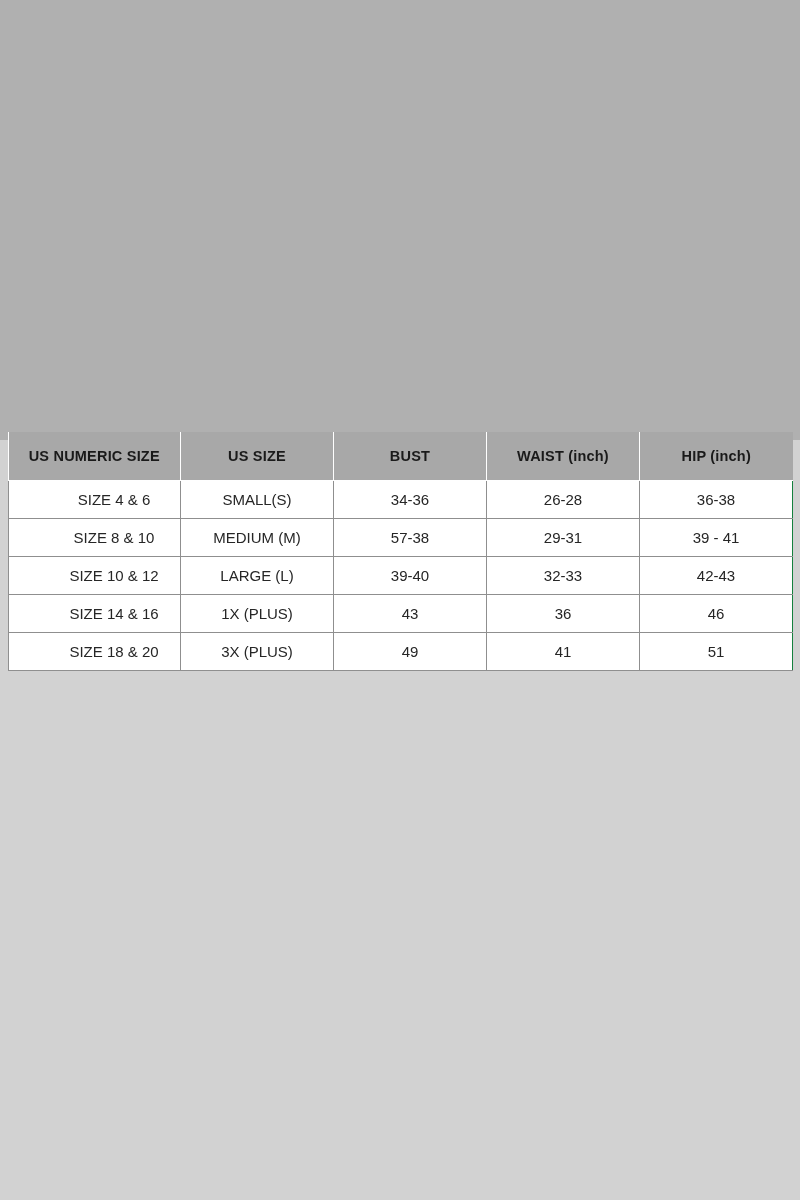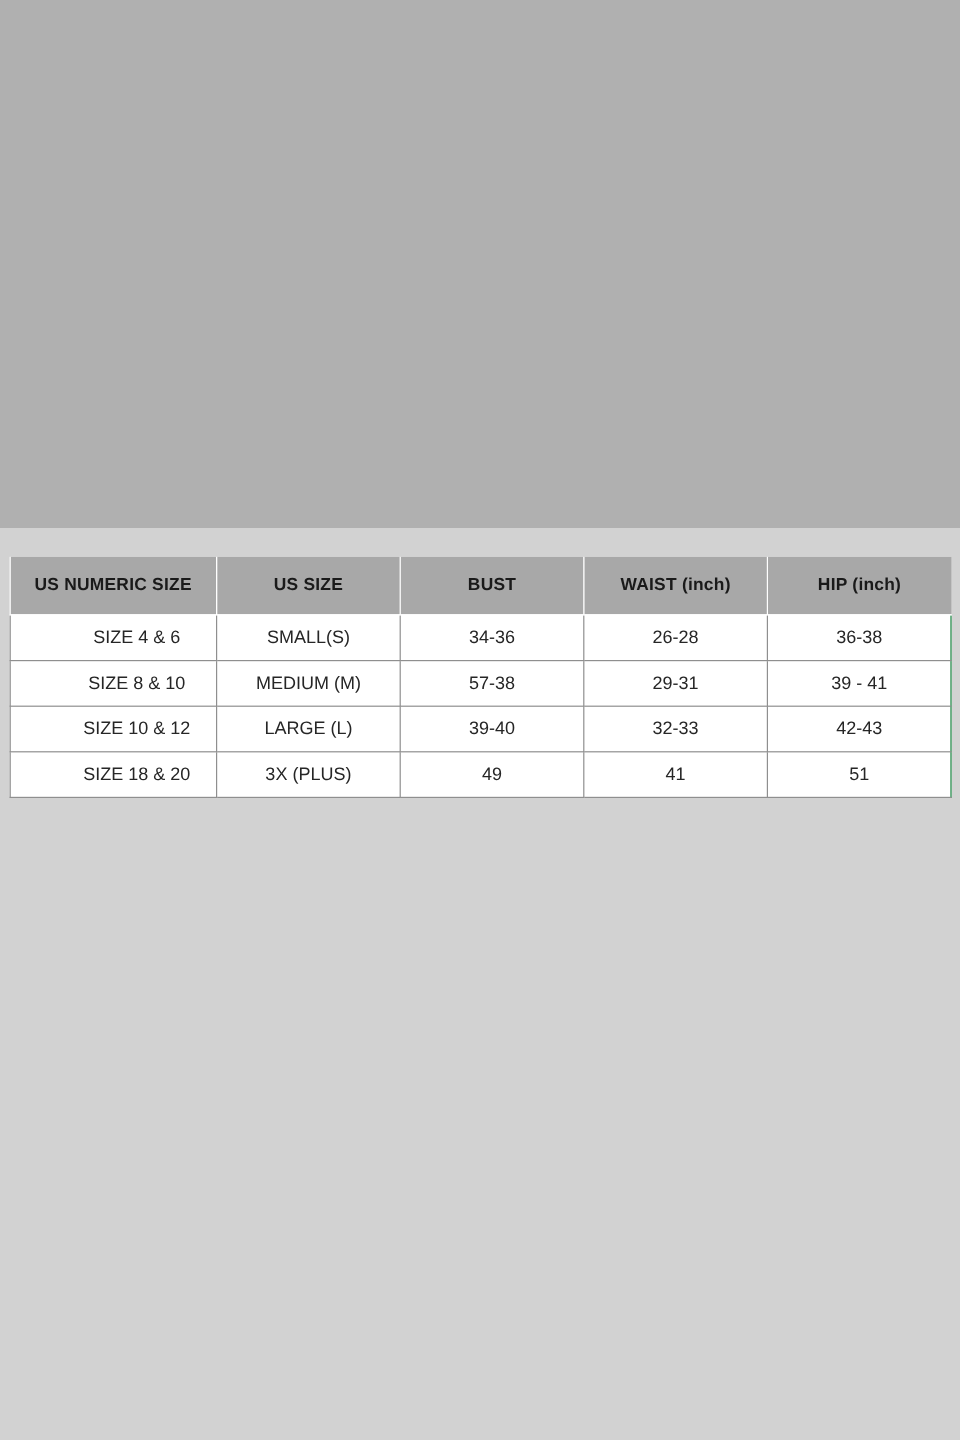--- a/index.html
+++ b/index.html
@@ -31,21 +31,21 @@
     position: absolute;
     left: 0;
     top: 762px;
     width: 800px;
     height: 438px;
     background: #d2d2d2;
   }
   .table-wrap {
     position: absolute;
     left: 8px;
-    top: 464px;
+    top: 432px;
     width: 784px;
     background: #ffffff;
     box-sizing: border-box;
   }
   table.size-chart {
     border-collapse: collapse;
     width: 784px;
     table-layout: fixed;
     background: #ffffff;
   }
@@ -139,20 +139,27 @@
           <td class="c-last">39 - 41</td>
         </tr>
         <tr>
           <td class="c-first">SIZE 10 &amp; 12</td>
           <td>LARGE (L)</td>
           <td>39-40</td>
           <td>32-33</td>
           <td class="c-last">42-43</td>
         </tr>
         <tr>
+          <td class="c-first">SIZE 14 &amp; 16</td>
+          <td>1X (PLUS)</td>
+          <td>43</td>
+          <td>36</td>
+          <td class="c-last">46</td>
+        </tr>
+        <tr>
           <td class="c-first">SIZE 18 &amp; 20</td>
           <td>3X (PLUS)</td>
           <td>49</td>
           <td>41</td>
           <td class="c-last">51</td>
         </tr>
       </tbody>
     </table>
   </div>
 

